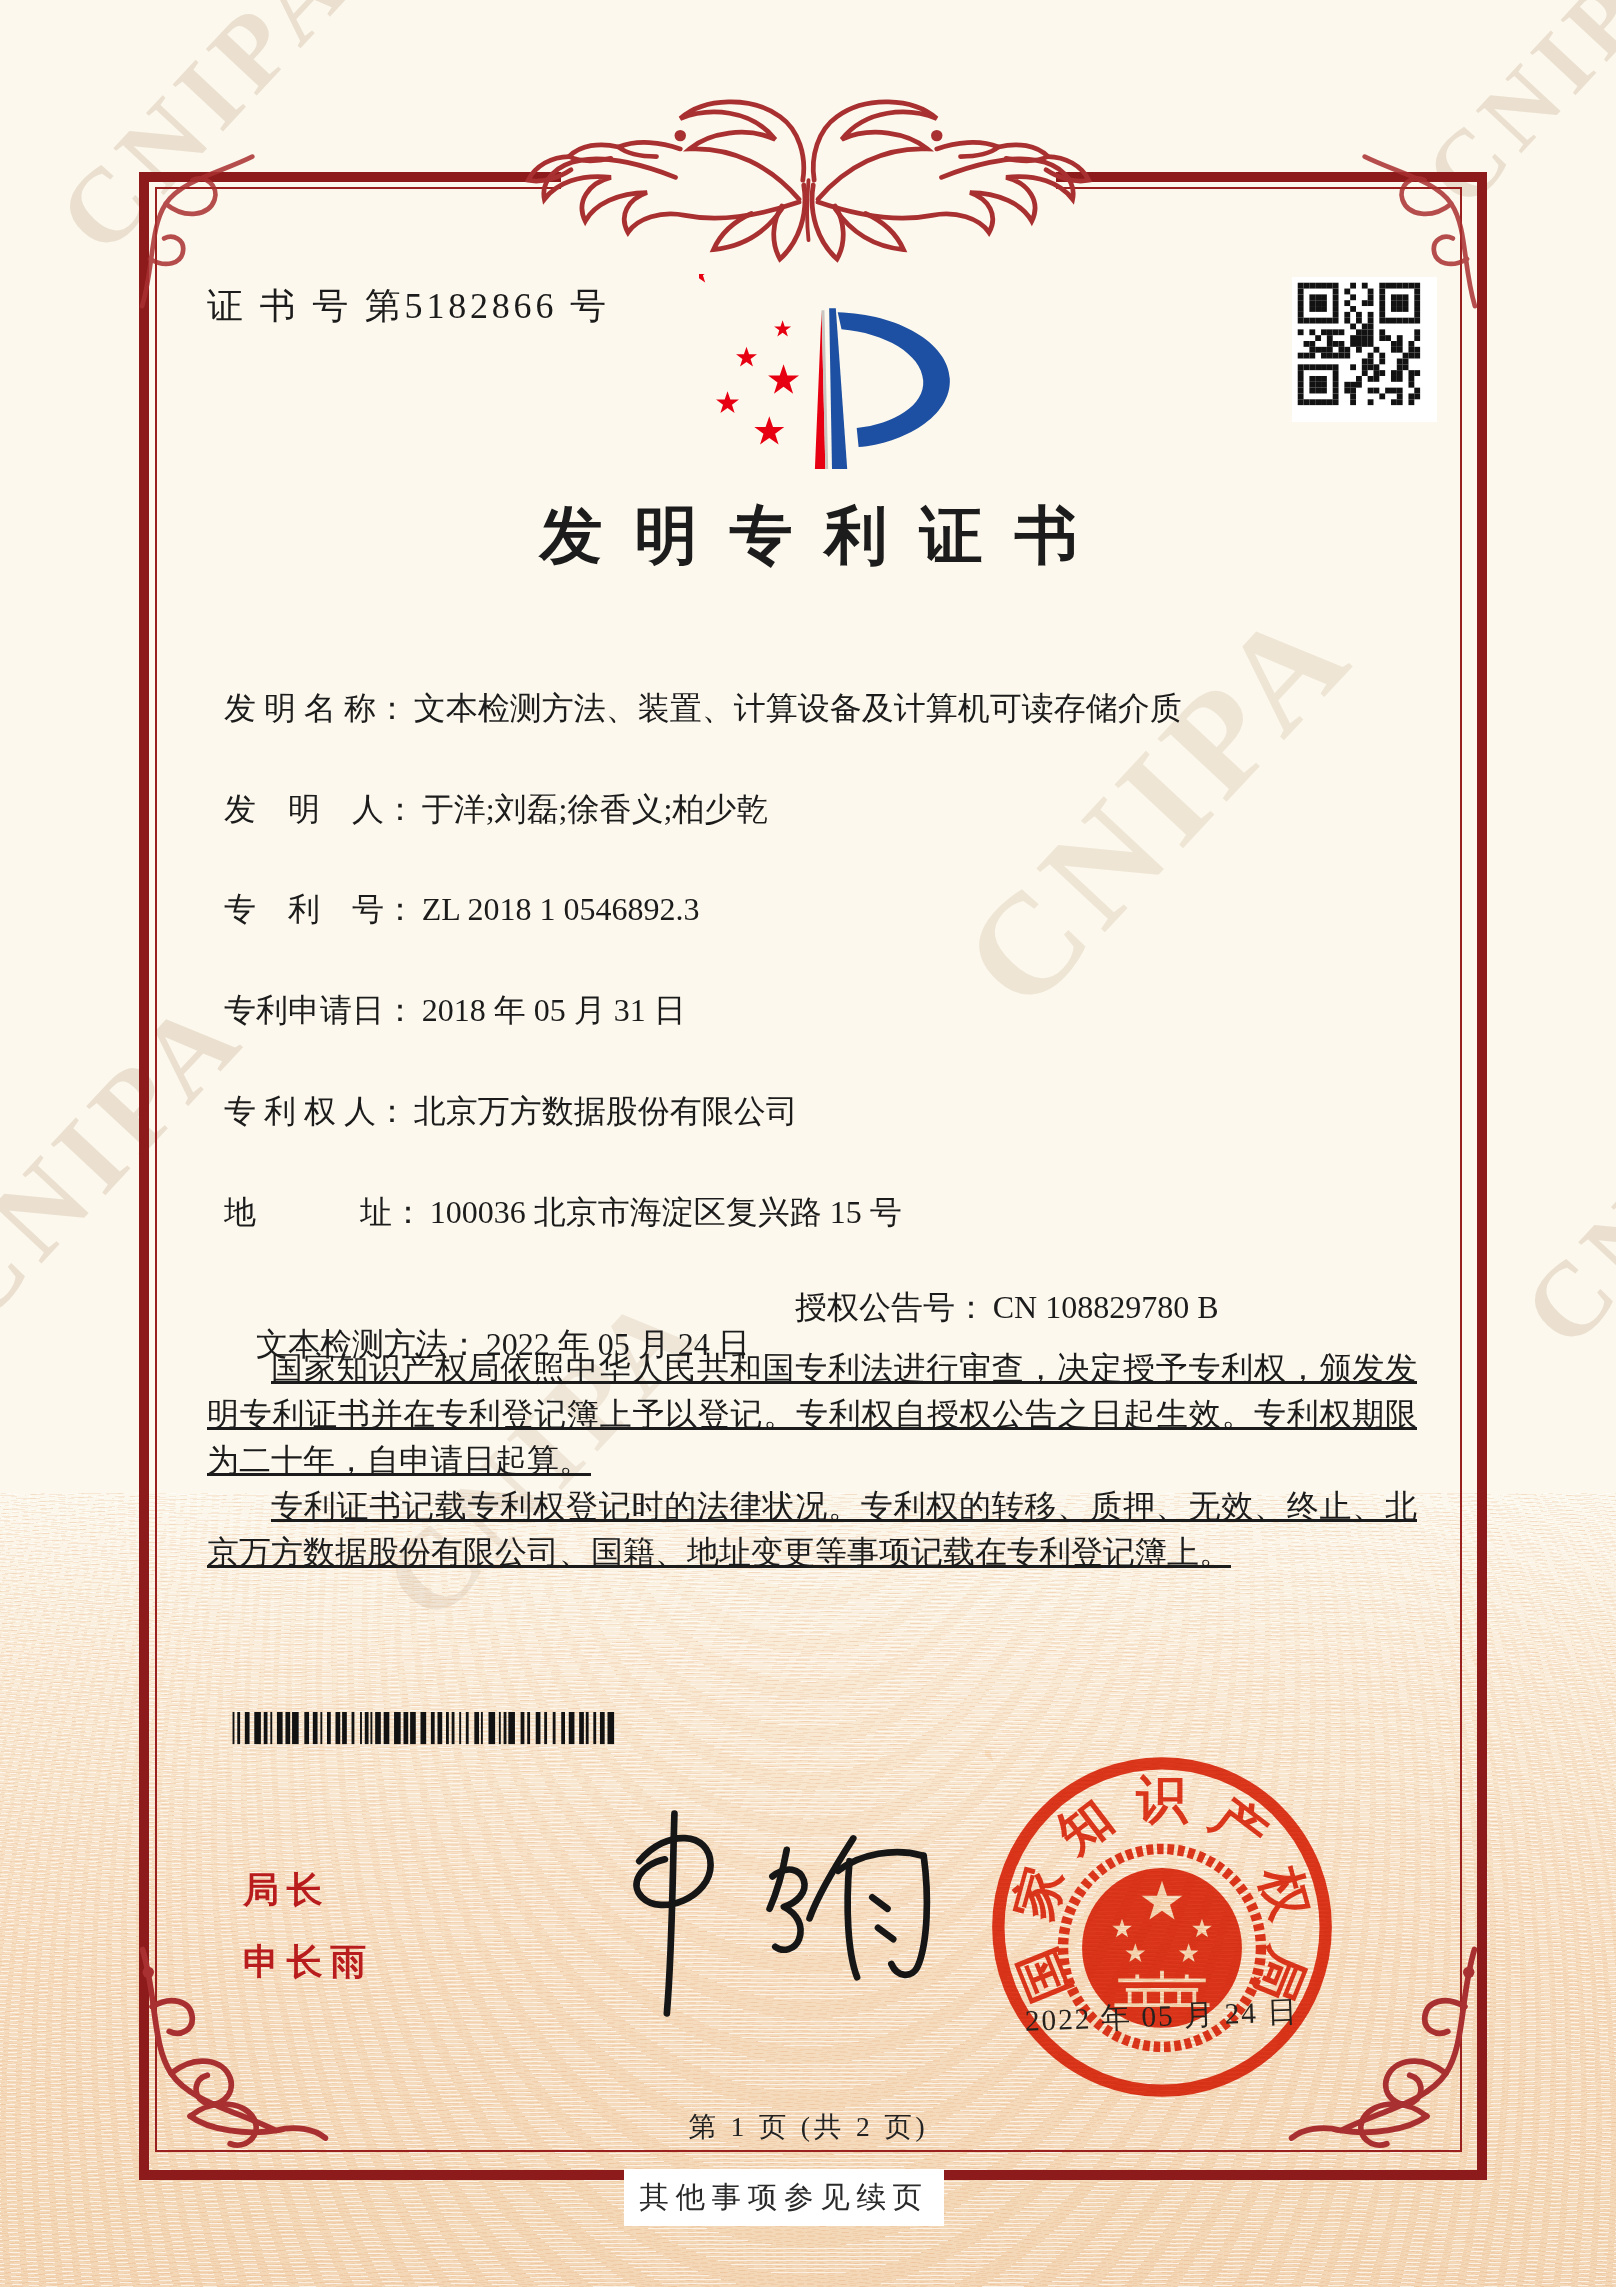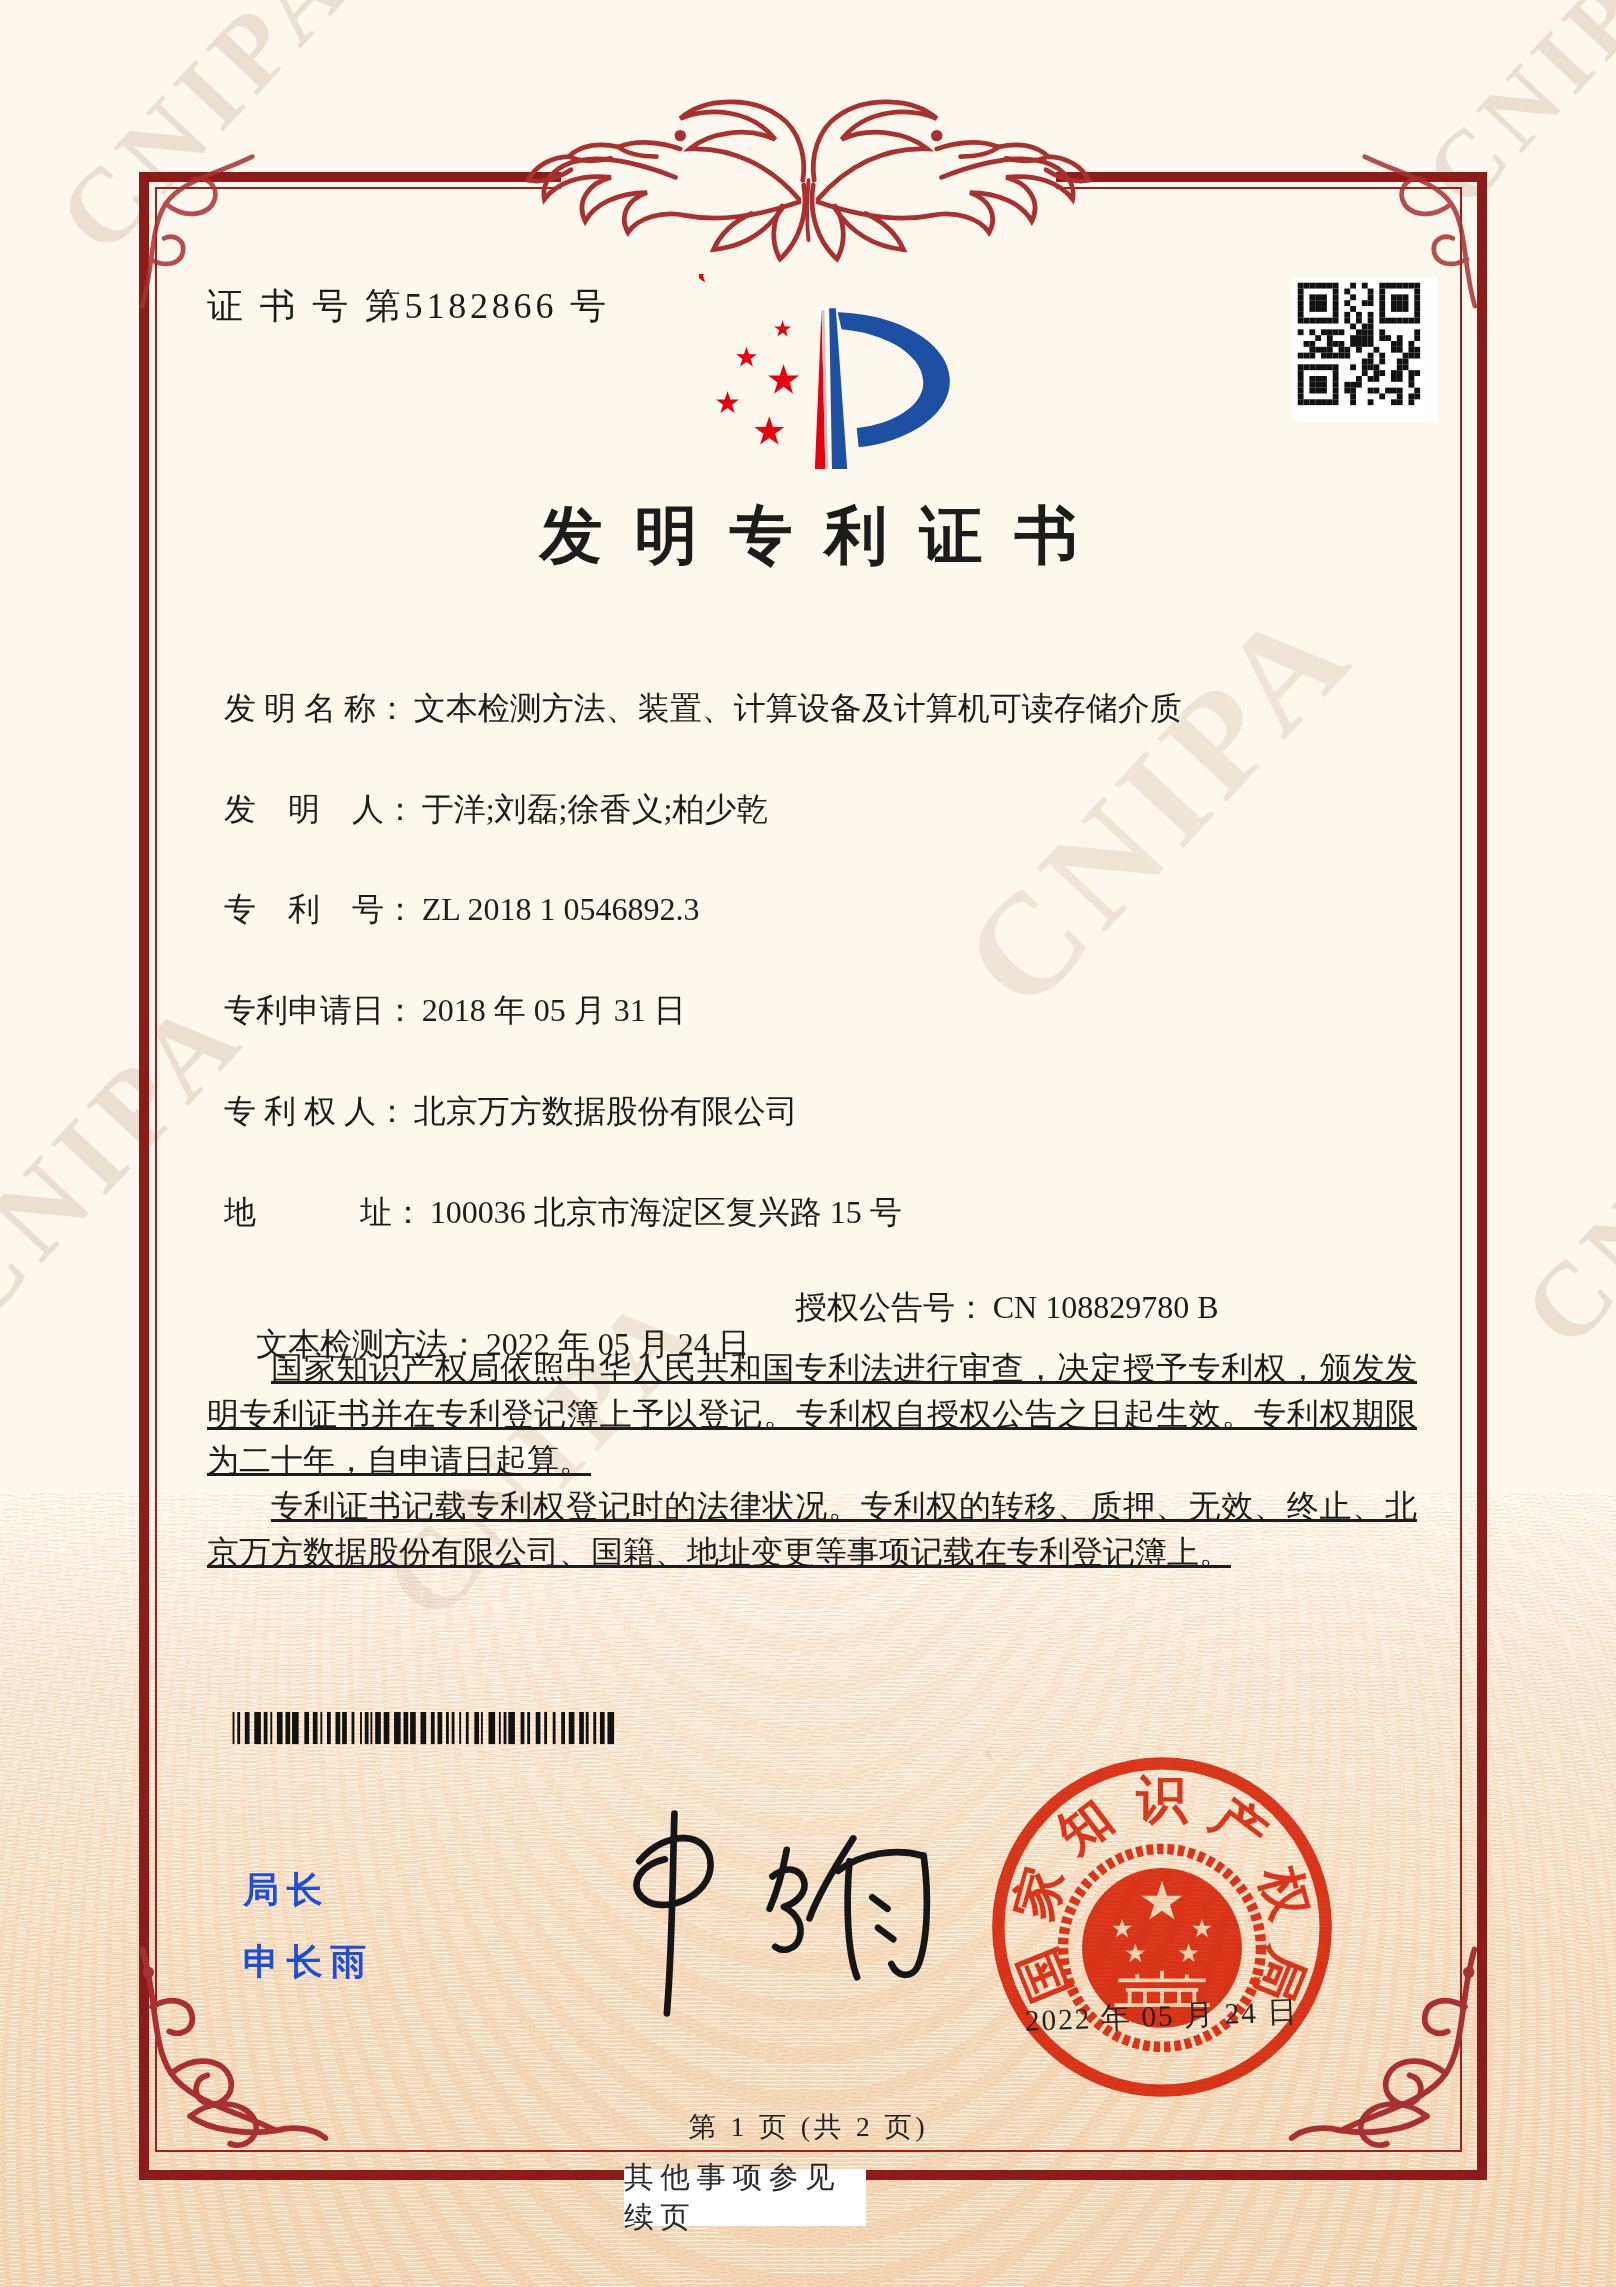--- a/index.html
+++ b/index.html
@@ -51,31 +51,31 @@
   .row .second{ position:absolute; left:571px; top:0; }
   .paras{
     position:absolute; left:207px; top:1345px; width:1210px;
     font-size:32px; line-height:1.44; text-align:justify;
   }
   .paras p{ margin:0; text-indent:2em;text-decoration:underline; }
   .barcode{ position:absolute; left:231px; top:1712px; }
   .sig-label{
     position:absolute; left:243px;
     font-family:Liberation Sans, sans-serif;
-    font-weight:600; font-size:36px; letter-spacing:7.6px; color:#1d4ed8;
+    font-weight:600; font-size:36px; letter-spacing:7.6px; color:#b91c1c;
   }
   .sig-title{ top:1866px; } .sig-name{ top:1938px; }
   .signature{ position:absolute; left:547px; top:1802px; }
   .seal{ position:absolute; left:985px; top:1750px; mix-blend-mode:multiply; opacity:.96;}
   .page-num{
     position:absolute; left:0; right:0; top:2108px; text-align:center;
     font-size:27.6px; letter-spacing:3.8px; color:#222;
   }
   .footer-box{
-    position:absolute; left:624px; top:2169px; width:242px; height:57px;
+    position:absolute; left:624px; top:2169px; width:320px; height:57px;
     background:#ffffff; display:flex; align-items:center; justify-content:center;
   }
   .footer-box span{ font-size:29.5px; letter-spacing:6.7px; color:#2a2a2a; }
   .qr{ position:absolute; left:1292px; top:277px; width:145px; height:145px; background:#fff; padding:0;}
   .logo{ position:absolute; left:699px; top:274px; }
 </style>
 </head>
 <body>
 
 <div class="page">

